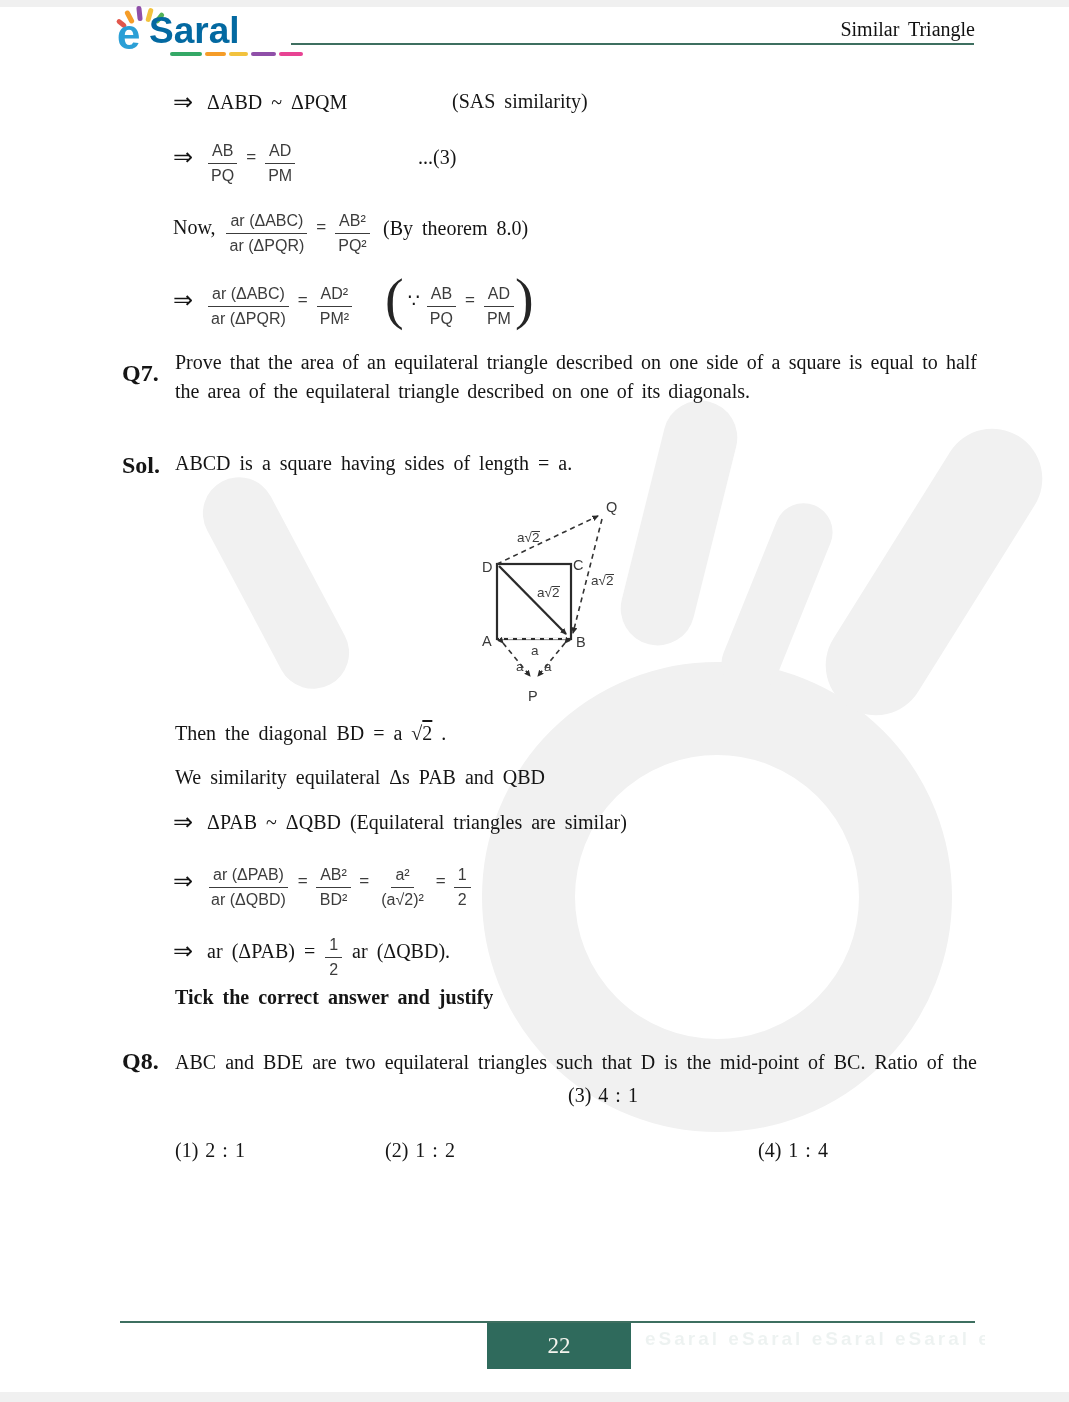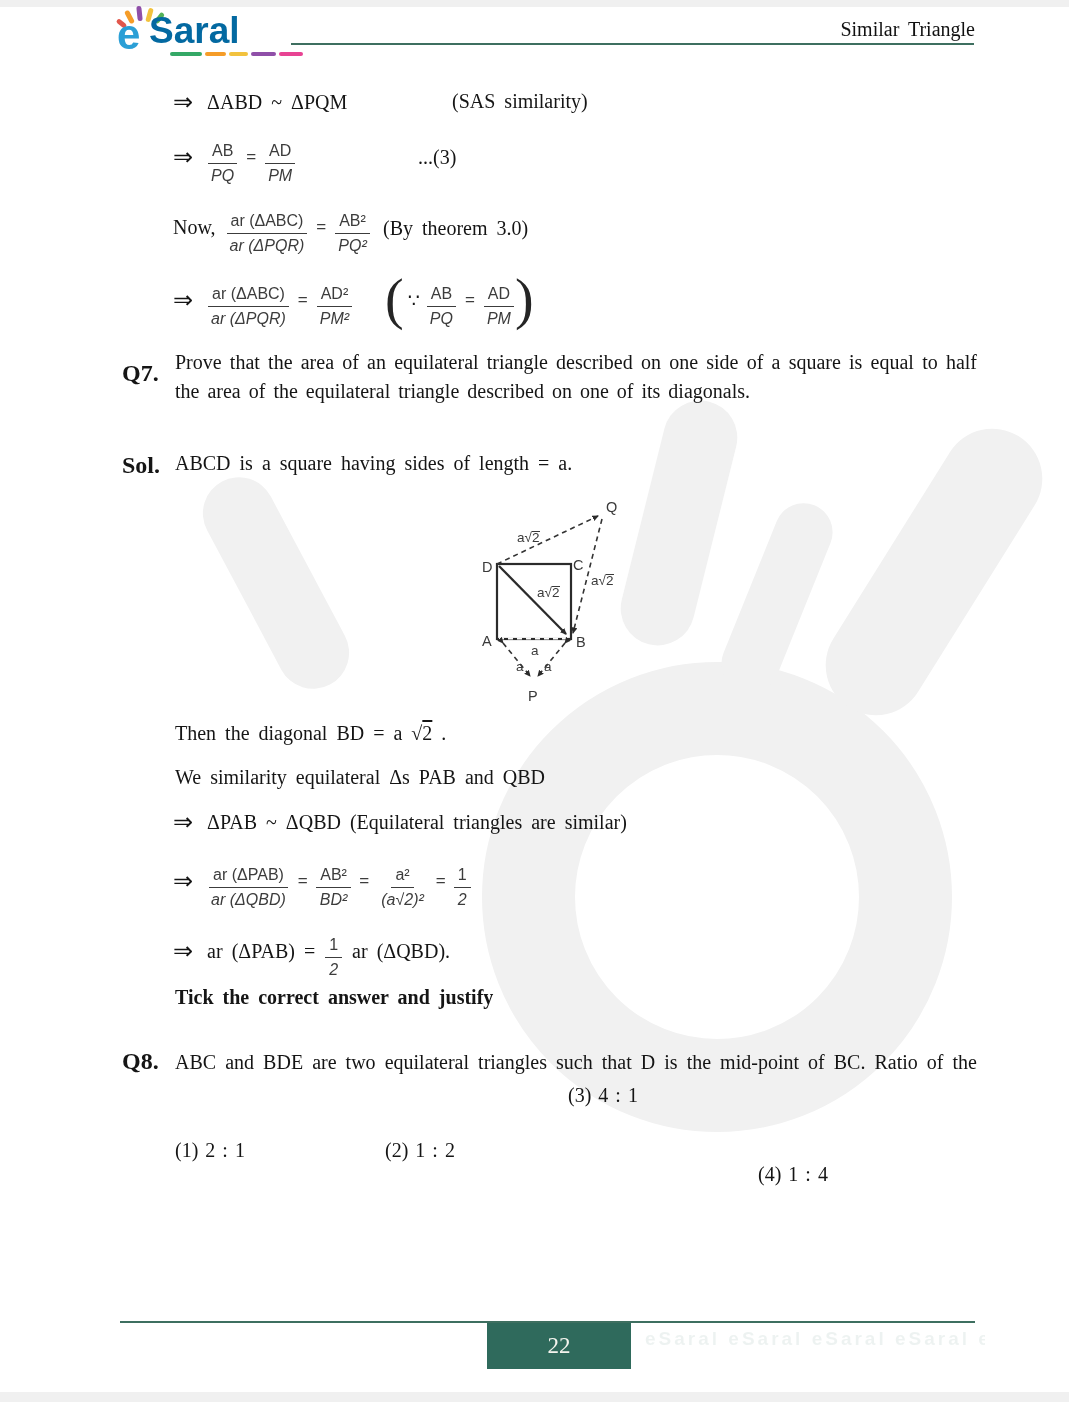--- a/index.html
+++ b/index.html
@@ -28,21 +28,21 @@
   .page-title { position:absolute; right:94px; top:18px; font-size:20px; color:#111; word-spacing:4px; }
   .hrule { position:absolute; left:291px; top:43px; width:683px; height:2px; background:#3e6f60; }
 
   
   .row { position:absolute; display:flex; align-items:center; }
   .imp { font-size:24px; color:#151515; margin-right:14px; }
   .stx { font-size:20px; color:#151515; word-spacing:4px; }
   .frac { display:inline-flex; flex-direction:column; align-items:center;
           font-family:"Liberation Sans",sans-serif; color:#3c3c3c; font-size:16px; line-height:1.2; }
   .fnum { padding:0 4px 2px; border-bottom:1.5px solid #3c3c3c; white-space:nowrap;margin-top:12px; }
-  .fden { padding:2px 4px 0; white-space:nowrap;font-style:italic; }
+  .fden { padding:2px 4px 0; white-space:nowrap; }
   .feq  { font-family:"Liberation Sans",sans-serif; color:#3c3c3c; font-size:17px; margin:0 8px; }
   .bp   { font-size:56px; font-weight:300; color:#252525; line-height:0.85; }
   .because { font-size:19px; margin:0 6px 0 4px; }
 
   .qnum { position:absolute; font-weight:bold; font-size:24px; }
   .para { position:absolute; width:802px; font-size:20px; line-height:29px; word-spacing:3px; }
   .jline { text-align:justify; text-align-last:justify; }
   .bold { font-weight:bold; }
   .ovl { text-decoration:overline; }
 
@@ -117,21 +117,21 @@
     <span class="frac">
       <span class="fnum">ar (ΔABC)</span>
       <span class="fden">ar (ΔPQR)</span>
     </span>
     <span class="feq">=</span>
     <span class="frac">
       <span class="fnum">AB²</span>
       <span class="fden">PQ²</span>
     </span>
   </div>
-  <div class="abs stx z" style="left:383px; top:217px;">(By theorem 3.0)</div>
+  <div class="abs stx z" style="left:383px; top:217px;">(By theorem 8.0)</div>
 
   <div class="row z" style="left:173px; top:269px; height:62px;">
     <span class="imp">⇒</span>
     <span class="frac">
       <span class="fnum">ar (ΔABC)</span>
       <span class="fden">ar (ΔPQR)</span>
     </span>
     <span class="feq">=</span>
     <span class="frac">
       <span class="fnum">AD²</span>
@@ -237,21 +237,21 @@
   <div class="abs stx bold z" style="left:175px; top:986px;">Tick the correct answer and justify</div>
 
   <div class="qnum z" style="left:122px; top:1048px;">Q8.</div>
   <div class="para z" style="left:175px; top:1048px;">
     <div class="jline">ABC and BDE are two equilateral triangles such that D is the mid-point of BC. Ratio of the</div>
   </div>
 
   <div class="opt z" style="left:175px; top:1139px;">(1) 2 : 1</div>
   <div class="opt z" style="left:385px; top:1139px;">(2) 1 : 2</div>
   <div class="opt z" style="left:568px; top:1084px;text-align:right;">(3) 4 : 1</div>
-  <div class="opt z" style="left:758px; top:1163px;">(4) 1 : 4</div>
+  <div class="opt z" style="left:758px; top:1139px;">(4) 1 : 4</div>
 
   <div class="fwm">eSaral eSaral eSaral eSaral eSaral</div>
   <div class="frule z"></div>
   <div class="fbox z">
     <span>22</span>
   </div>
 
 </div>
 
 </body></html>

